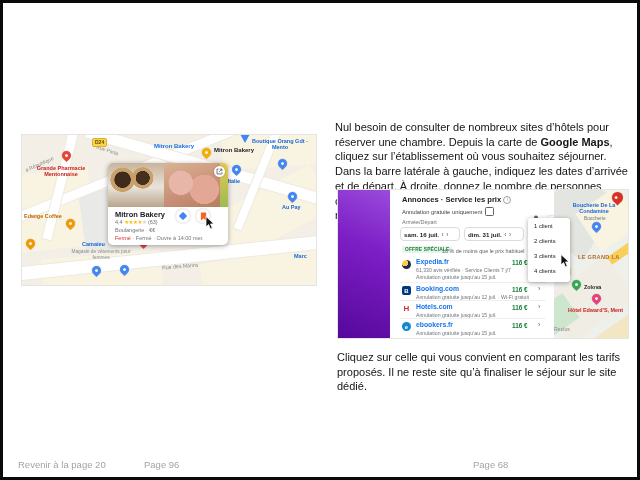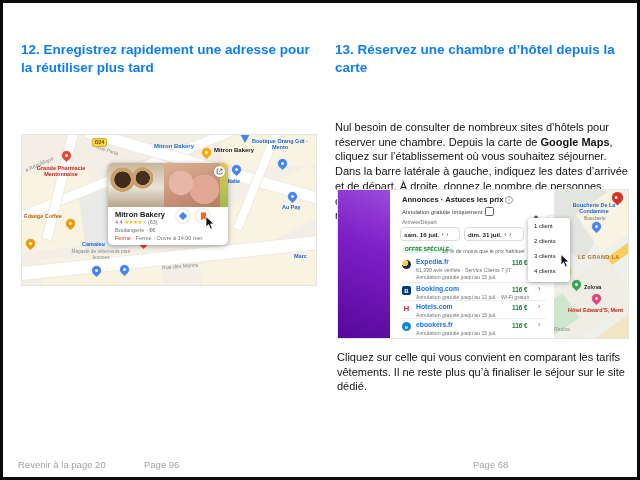--- a/index.html
+++ b/index.html
@@ -97,21 +97,20 @@
     box-shadow:0 1px 5px rgba(0,0,0,.35);z-index:5;}
   .dd-item{position:absolute;left:6px;font-size:5.9px;color:#202124;white-space:nowrap;}
   .cursor{position:absolute;z-index:9;}
 </style>
 </head>
 <body>
 
 <div id="screen">
 
 
-  <div class="heading" style="left:18px;top:38px;width:296px;">12. Enregistrez rapidement une adresse pour la réutiliser plus tard</div>
 
 
   <div class="shot mapL" style="left:18px;top:131px;width:296px;height:152px;">
 
     <div class="block" style="left:-6px;top:36px;width:76px;height:78px;transform:rotate(-6deg);"></div>
     <div class="blockg" style="left:60px;top:54px;width:60px;height:60px;transform:rotate(-8deg);"></div>
     <div class="block" style="left:200px;top:-8px;width:110px;height:40px;transform:rotate(-4deg);"></div>
     <div class="block" style="left:196px;top:52px;width:110px;height:50px;transform:rotate(-28deg);"></div>
     <div class="block" style="left:20px;top:120px;width:120px;height:40px;transform:rotate(-4deg);"></div>
     <div class="block" style="left:180px;top:118px;width:130px;height:44px;transform:rotate(-10deg);"></div>
@@ -180,32 +179,31 @@
             <path d="M1 0.5 H7 V9.5 L4 7.2 L1 9.5 Z" fill="#f4661b"></path>
           </svg>
       </div>
       <svg class="cursor" style="left:97px;top:53px;" width="10" height="14" viewBox="0 0 10 14">
         <path d="M1 0.5 L1 11 L3.6 8.6 L5.4 13 L7.3 12.2 L5.5 7.9 L9 7.9 Z" fill="#111" stroke="#fff" stroke-width="0.8"></path>
       </svg>
     </div>
   </div>
 
 
-  <div class="heading" style="left:332px;top:38px;width:294px;">13. Réservez une chambre d’hôtel depuis la carte</div>
 
   <div class="body" style="left:332px;top:101px;width:294px;margin-top:16px;">
     <span>Nul besoin de consulter de nombreux sites d’hôtels pour réserver une chambre. Depuis la carte de </span><b>Google Maps</b><span>, cliquez sur l’établissement où vous souhaitez séjourner. Dans la barre latérale à gauche, indiquez les dates d’arrivée et de départ. À droite, donnez le nombre de personnes concernées. En dessous, la liste des plateformes de réservations se met à jour en temps réel.</span>
   </div>
 
   <div class="shot shotR" style="left:334px;top:186px;width:292px;height:150px;">
     <div class="purple"></div>
 
     <div class="panel">
       <div class="p-title">
-        <span>Annonces · Astuces les prix</span><span class="info-circle">i</span>
+        <span>Annonces · Service les prix</span><span class="info-circle">i</span>
       </div>
       <div class="p-filter">
         <span>Annulation gratuite uniquement</span><span class="checkbox"></span>
       </div>
       <div class="p-dates-label">Arrivée/Départ</div>
 
       <div class="datebox" style="left:10px;width:60px;">
         <span>sam. 16 juil.</span>
         <span class="chev">‹</span>
         <span class="chev">›</span>
@@ -281,18 +279,18 @@
       <div class="dd-item" style="top:5px;">1 client</div>
       <div class="dd-item" style="top:20px;">2 clients</div>
       <div class="dd-item" style="top:35px;">3 clients</div>
       <div class="dd-item" style="top:50px;">4 clients</div>
       <svg class="cursor" style="left:32px;top:36px;" width="10" height="14" viewBox="0 0 10 14">
         <path d="M1 0.5 L1 11 L3.6 8.6 L5.4 13 L7.3 12.2 L5.5 7.9 L9 7.9 Z" fill="#111" stroke="#fff" stroke-width="0.8"></path>
       </svg>
     </div>
   </div>
 
-  <div class="body" style="left:334px;top:347px;width:292px;">Cliquez sur celle qui vous convient en comparant les tarifs vêtements. Il ne reste plus qu’à finaliser le séjour sur le site dédié.</div>
+  <div class="body" style="left:334px;top:347px;width:292px;">Cliquez sur celle qui vous convient en comparant les tarifs proposés. Il ne reste site qu’à finaliser le séjour sur le site dédié.</div>
 
   <div class="footer-item" style="left:15px;">Revenir à la page 20</div>
   <div class="footer-item" style="left:141px;">Page 96</div>
   <div class="footer-item" style="left:470px;">Page 68</div>
 </div>
 
 </body></html>

